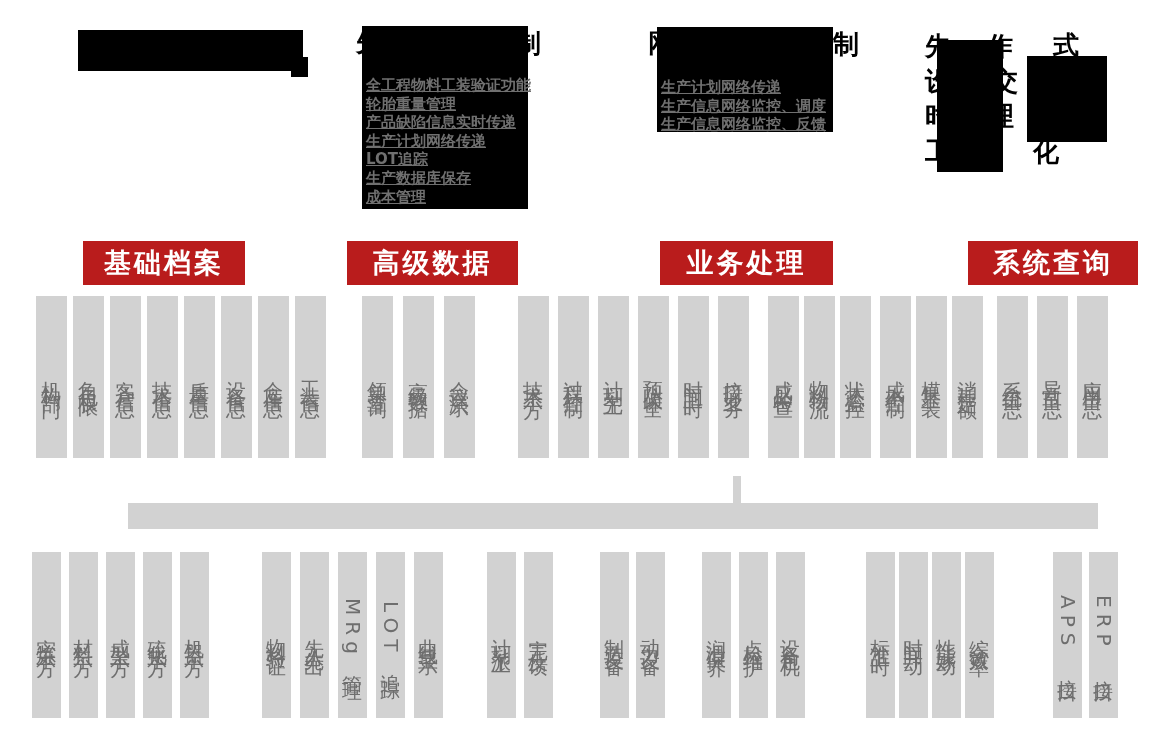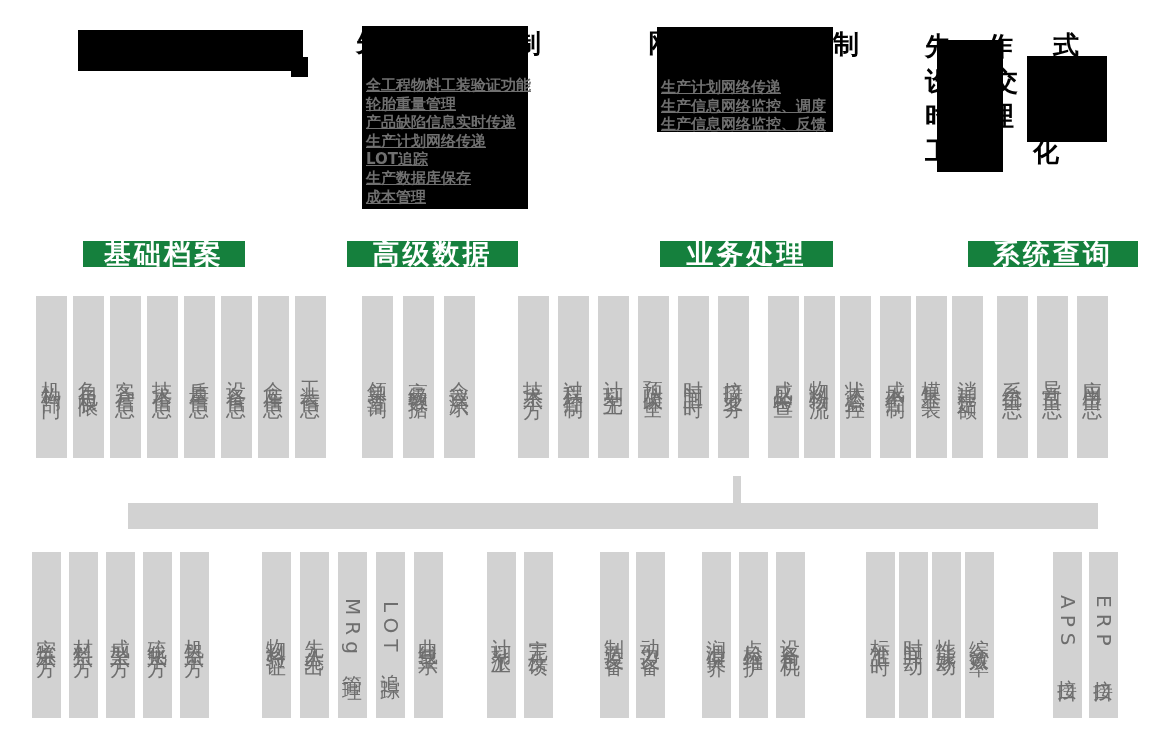--- a/index.html
+++ b/index.html
@@ -7,21 +7,21 @@
     position:relative;width:1168px;height:741px;background:#ffffff;overflow:hidden;
     font-family:"DejaVu Sans","Liberation Sans",sans-serif;
   }
   .redact{position:absolute;background:#000000;}
   .bigchar{position:absolute;font-size:26px;font-weight:bold;color:#000000;line-height:1;white-space:nowrap;}
   .list{position:absolute;white-space:nowrap;}
   .list.plain div{font-size:15px;line-height:17px;color:#4f4f4f;}
   .list.dark div{font-size:15px;line-height:18.6px;color:#707070;font-weight:600;position:relative;z-index:3;text-decoration:underline;}
   .list.dark{z-index:3;}
   .thead{
-    position:absolute;top:241px;height:26px;background:#15803d;color:#ffffff;
+    position:absolute;top:241px;height:44px;background:#b91c1c;color:#ffffff;
     font-size:27px;font-weight:bold;letter-spacing:3px;
     display:flex;align-items:center;justify-content:center;
   }
   .cgroup{position:absolute;display:flex;}
   .cgroup.r1{top:296px;}
   .cgroup.r2{top:552px;}
   .col{background:#d2d2d2;display:flex;align-items:center;justify-content:center;}
   .cgroup.r1 .col{height:162px;width:31px;}
   .cgroup.r2 .col{height:166px;width:29px;}
   .vlabel{

